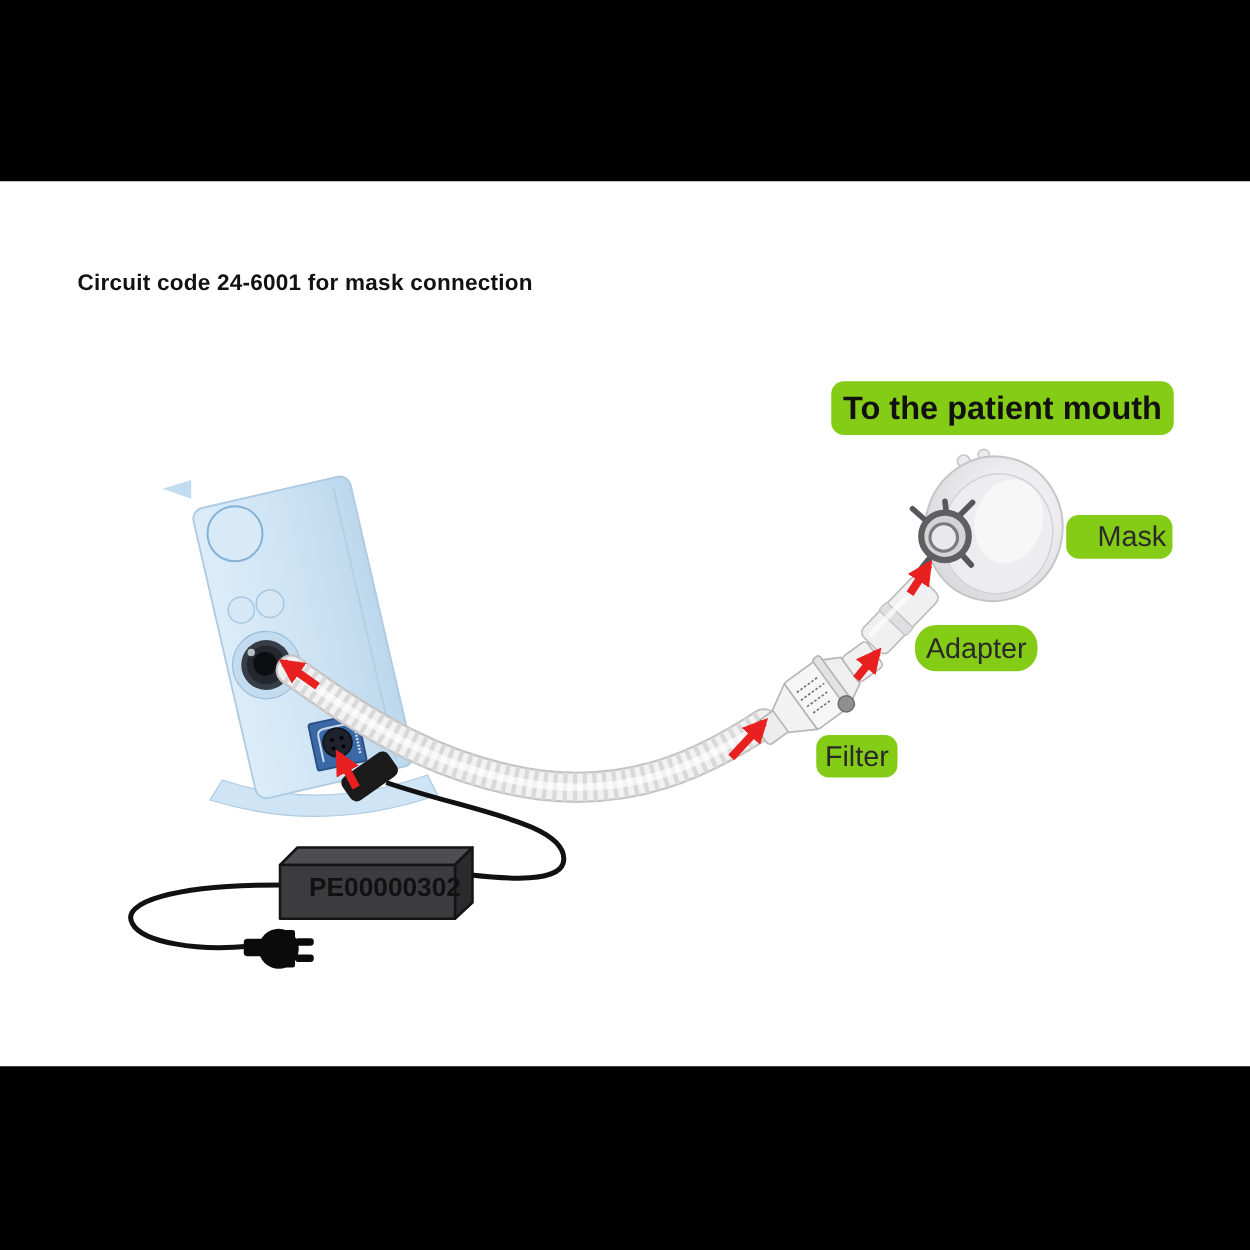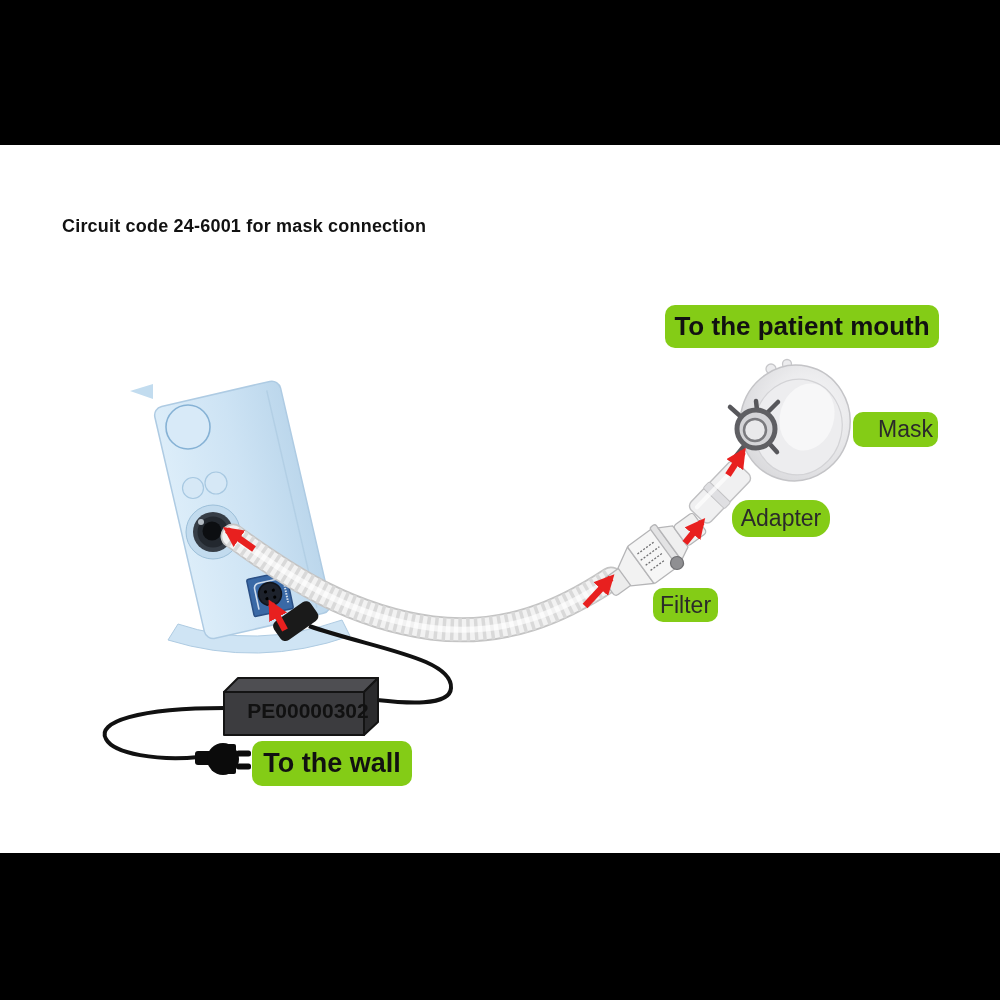--- a/index.html
+++ b/index.html
@@ -174,16 +174,15 @@
       <line x1="585" y1="606" x2="611" y2="578" marker-end="url(#ah)"></line>
       <line x1="685" y1="543" x2="702" y2="522" marker-end="url(#ah)"></line>
       <line x1="728" y1="475" x2="743" y2="452" marker-end="url(#ah)"></line>
     </g>
   </svg>
 
   <div class="callout bold co-patient">To the patient mouth</div>
   <div class="callout co-mask">Mask</div>
   <div class="callout co-adapter">Adapter</div>
   <div class="callout co-filter">Filter</div>
-  <div class="callout bold co-wall">To the wall</div>
   <div class="part-code">PE00000302</div>
 
 </div>
 
 </body></html>

